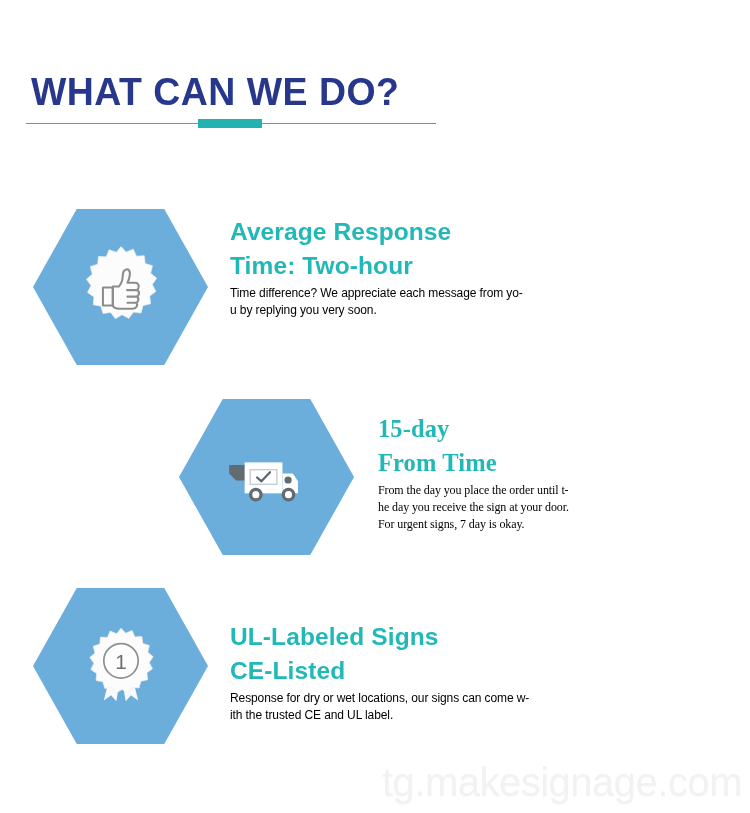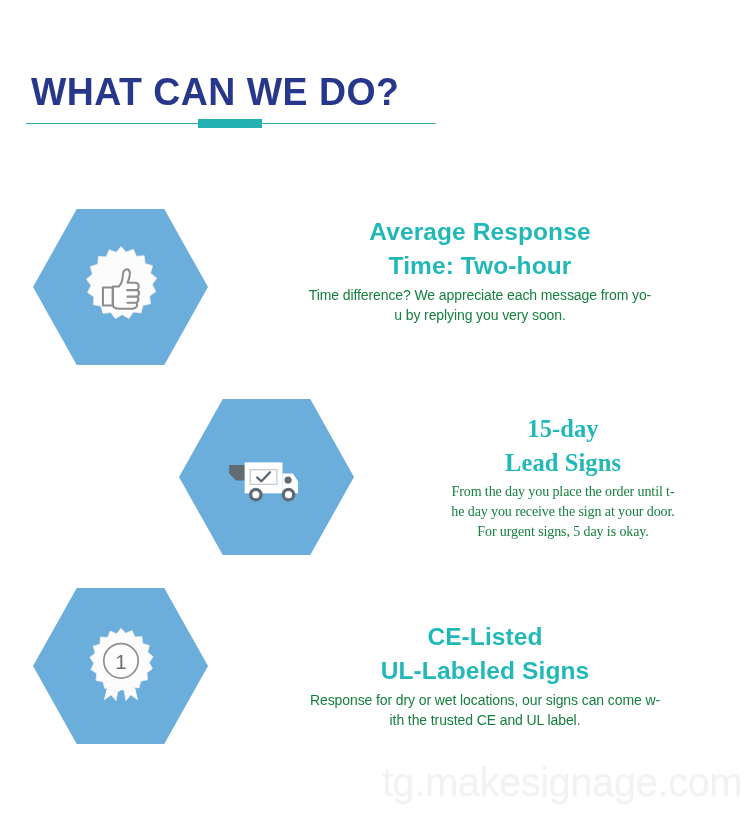--- a/index.html
+++ b/index.html
@@ -76,33 +76,32 @@
     position: absolute;
     left: 50%;
     top: 50%;
     transform: translate(-50%, -50%);
     width: 86px;
     height: 86px;
   }
 
   .feature-text {
     position: absolute;
-    text-align: center;
   }
   .feature-heading {
     color: #22B8B8;
     font-size: 24.5px;
     font-weight: bold;
     line-height: 1.38;
     letter-spacing: 0.1px;
     white-space: nowrap;
   }
   .feature-body {
-    color: #15803d;
-    font-size: 14px;
+    color: #000000;
+    font-size: 12px;
     line-height: 1.44;
     letter-spacing: -0.1px;
     margin-top: 2px;
     white-space: pre-line;
   }
 
   
   #feature-row-response  { left: 0;   top: 0; }
   #feature-row-response  .hex-badge { left: 33px;  top: 209px; }
   #feature-row-response  .feature-text { left: 230px; top: 215px; width: 500px; }
@@ -218,25 +217,25 @@
         <circle cx="37" cy="70.5" r="4.1" fill="#FFFFFF"></circle>
         <circle cx="75" cy="70.5" r="8" fill="#636B72"></circle>
         <circle cx="75" cy="70.5" r="4.1" fill="#FFFFFF"></circle>
       </svg>
     </div>
   </div>
 
   <div class="feature-text">
     <div class="feature-heading">
       <div>15-day</div>
-      <div>Lead Signs</div>
+      <div>From Time</div>
     </div>
     <div class="feature-body">From the day you place the order until t-
 he day you receive the sign at your door.
-For urgent signs, 5 day is okay.</div>
+For urgent signs, 7 day is okay.</div>
   </div>
 </section>
 
 <section class="feature-row" id="feature-row-listed">
 
   <div class="hex-badge">
     <div class="hex-shape"></div>
     <div class="hex-glyph">
       <svg viewBox="0 0 100 100" width="86" height="86" aria-hidden="true">
 
@@ -253,21 +252,21 @@
 
         <circle cx="50" cy="44" r="20" fill="#FDFDFD" stroke="#8F8F8F" stroke-width="2"></circle>
 
         <text x="50" y="53.5" text-anchor="middle" font-family="Liberation Sans, sans-serif" font-size="24" font-weight="normal" fill="#6E6E6E">1</text>
       </svg>
     </div>
   </div>
 
   <div class="feature-text">
     <div class="feature-heading">
+      <div>UL-Labeled Signs</div>
       <div>CE-Listed</div>
-      <div>UL-Labeled Signs</div>
     </div>
     <div class="feature-body">Response for dry or wet locations, our signs can come w-
 ith the trusted CE and UL label.</div>
   </div>
 </section>
 
 <div id="watermark">tg.makesignage.com</div>
 
 </body></html>

